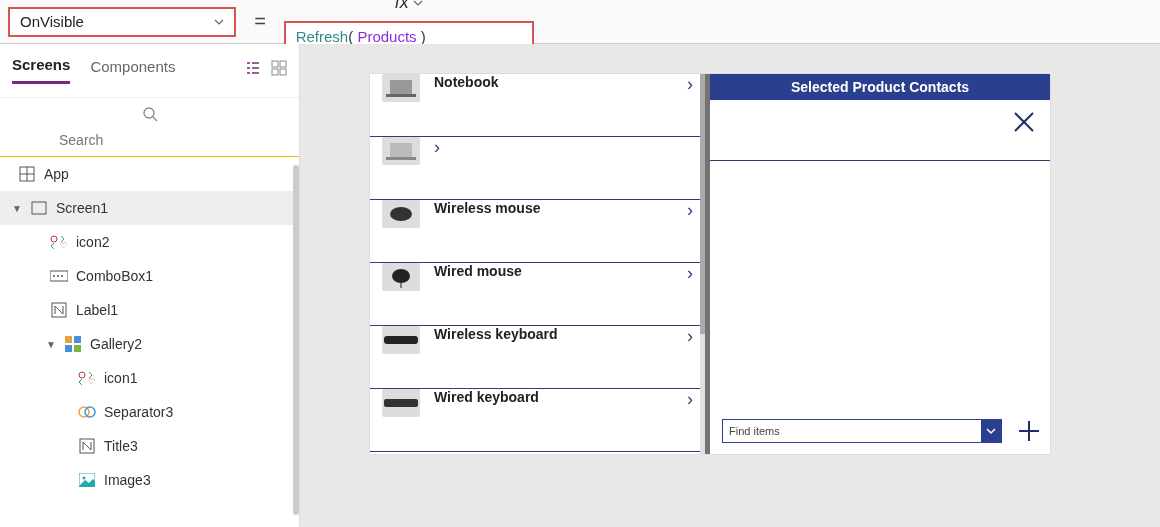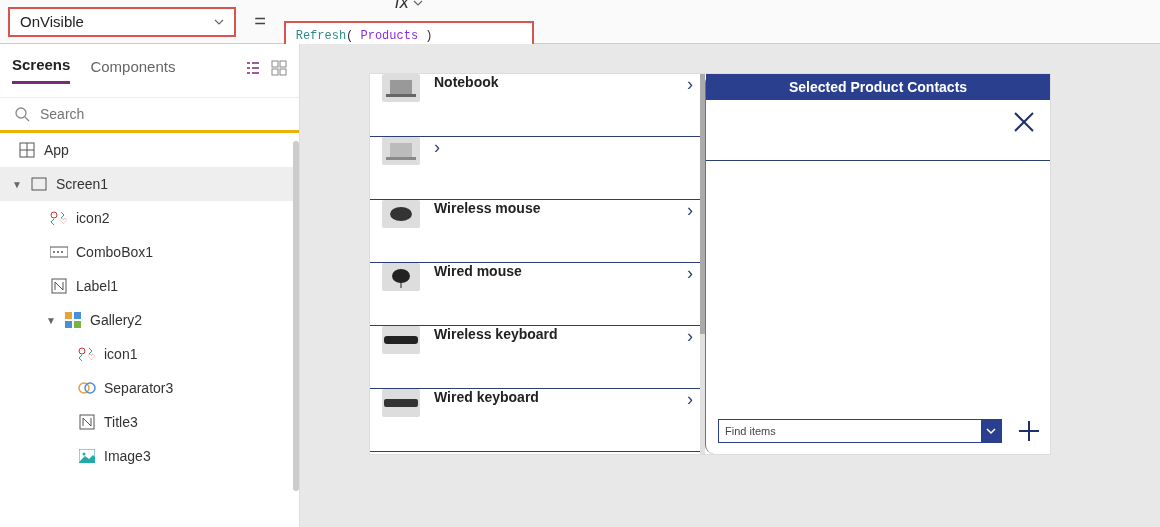--- a/index.html
+++ b/index.html
@@ -42,22 +42,22 @@
     }
     .fx-label { font-size: 18px; font-style: italic; color: #333; display:flex;align-items:center;gap:4px;}
     .formula-box {
       border: 2px solid #d9534f;
       height: 30px;
       display: flex;
       align-items: center;
       padding: 0 10px;
       min-width: 250px;
       background: #fff;
-      font-family: Liberation Mono, monospace;
-      font-size: 12px;
+      font-family: Liberation Sans, sans-serif;
+      font-size: 15px;
     }
     .tok-fn { color: #2e8b8b; }
     .tok-paren { color: #333; }
     .tok-arg { color: #8a2be2; }
     .workspace {
       display: flex;
       height: calc(527px - 44px);
     }
     .left-panel {
       width: 300px;
@@ -82,22 +82,23 @@
     .tab.active {
       color: #222;
       font-weight: 600;
       border-bottom: 3px solid #7a2a7a;
     }
     .tabs-icons { margin-left: auto; display:flex; gap:10px;}
     .search-row {
       display: flex;
       align-items: center;
       padding: 8px 14px;
-      border-bottom: 3px solid #eab308;
+      border-bottom: 1px solid #eab308;
       gap: 10px;
+      flex-direction: column;
     }
     .search-row input {
       border: none;
       outline: none;
       font-size: 14px;
       flex: 1;
       color: #555;
     }
     .tree {
       flex: 1;
@@ -161,23 +162,22 @@
       gap: 14px;
     }
     .g-img {
       width: 38px; height: 28px; background:#ddd;border-radius:2px;
       display:flex;align-items:center;justify-content:center;
     }
     .g-label { flex:1; font-size:14px; font-weight:600; color:#222;}
     .g-chev { color:#2b3f73; font-size:18px;}
     .right-pane {
       flex: 1;
-      border-left: 1px solid #737373;
+      border-left: 5px solid #737373;
       position: relative;
-      border-radius: 9px;
     }
     .right-header {
       background: #2b3f8f;
       color: #fff;
       text-align: center;
       height: 26px;
       line-height: 26px;
       font-size: 14px;
       font-weight: 600;
     }

